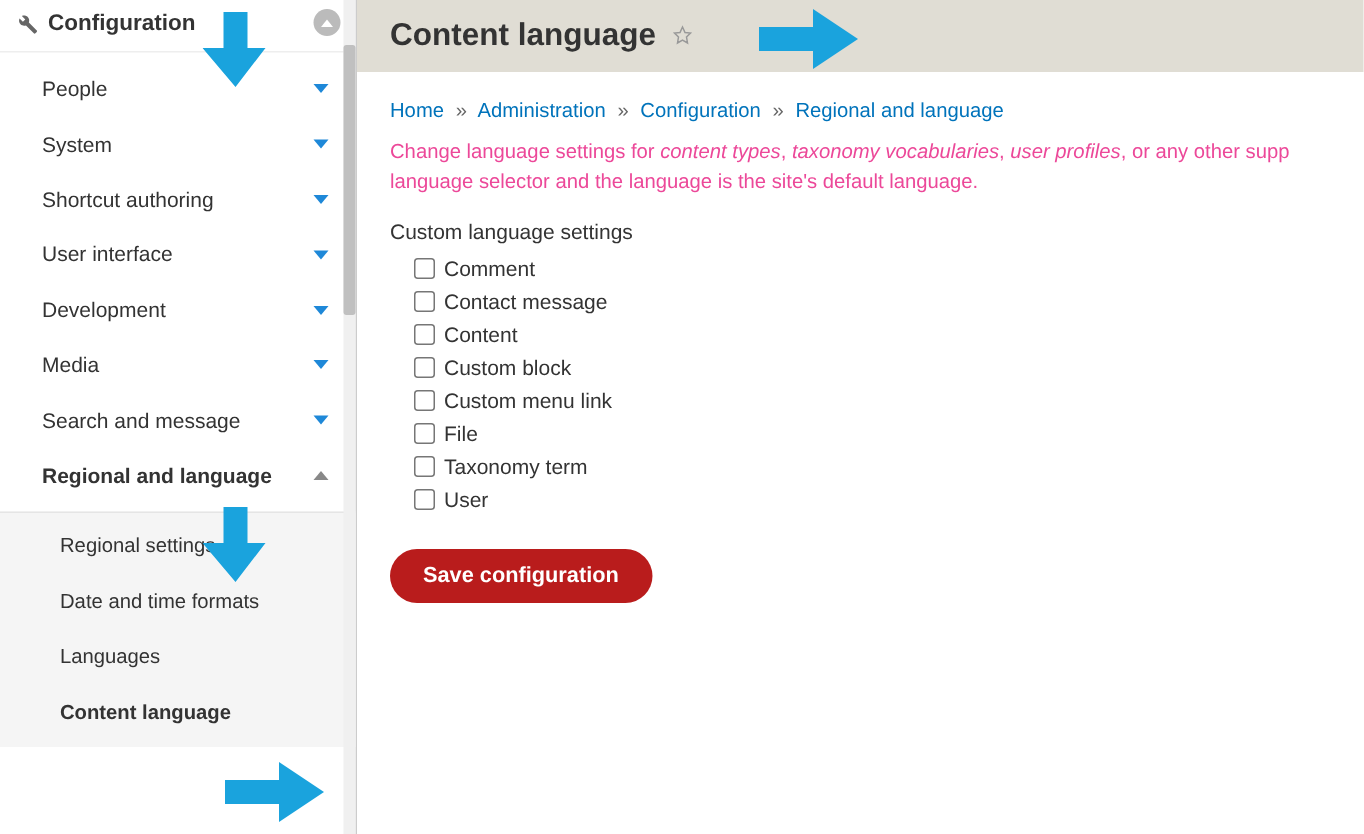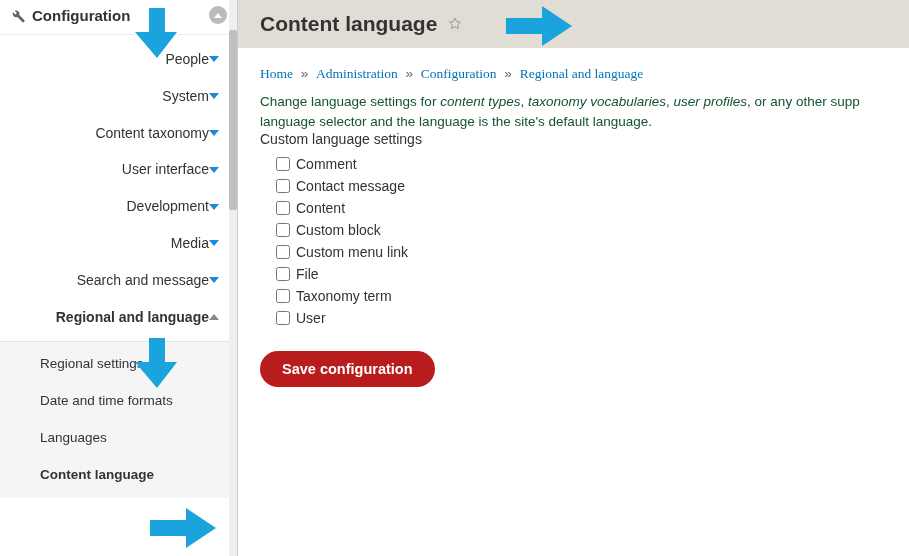--- a/index.html
+++ b/index.html
@@ -6,38 +6,38 @@
   body { font-family: "Lucida Grande", "Segoe UI", Verdana, sans-serif; font-size: 13px; color: #333; width: 909px; height: 556px; overflow: hidden; position: relative; background: #fff; }
   .layout { display: flex; height: 100%; }
   .sidebar { width: 238px; background: #fff; border-right: 1px solid #ccc; position: relative; }
   .scrollbar { position: absolute; right: 0; top: 0; width: 8px; height: 100%; background: #f0f0f0; }
   .scroll-thumb { position: absolute; right: 0; top: 30px; width: 8px; height: 180px; background: #c0c0c0; border-radius: 2px; }
   .side-header { display: flex; align-items: center; padding: 6px 10px 10px 8px; border-bottom: 1px solid #eee; }
   .wrench { width: 18px; height: 18px; margin-right: 6px; flex-shrink: 0; }
   .side-title { font-weight: bold; font-size: 15px; flex: 1; }
   .collapse-circle { width: 18px; height: 18px; border-radius: 50%; background: #bbb; display: flex; align-items: center; justify-content: center; }
   .collapse-circle::after { content: ""; border-left: 4px solid transparent; border-right: 4px solid transparent; border-bottom: 5px solid #fff; }
-  .side-list { list-style: none; padding: 6px 0; text-align: right; }
+  .side-list { list-style: none; padding: 6px 0; }
   .side-item { display: flex; align-items: center; justify-content: space-between; padding: 10px 18px 10px 28px; cursor: pointer; font-size: 14px; color: #333; }
   .side-item .label { flex: 1; line-height: 1.2; }
   .side-item.active > .label { font-weight: bold; }
   .caret-down { width: 0; height: 0; border-left: 5px solid transparent; border-right: 5px solid transparent; border-top: 6px solid #1e88d8; }
   .caret-up-grey { width: 0; height: 0; border-left: 5px solid transparent; border-right: 5px solid transparent; border-bottom: 6px solid #888; }
   .sub-list { list-style: none; background: #f5f5f5; padding: 4px 0; border-top: 1px solid #e5e5e5; }
   .sub-item { padding: 10px 18px 10px 40px; font-size: 13.5px; color: #333; cursor: pointer; line-height: 1.25; }
   .sub-item.current { font-weight: bold; }
   .main { flex: 1; position: relative; display: flex; flex-direction: column; }
   .title-bar { background: #e0ddd4; padding: 12px 22px; display: flex; align-items: center; gap: 10px; }
   .page-title { font-size: 21px; font-weight: bold; color: #333; }
   .star { width: 16px; height: 16px; color: #999; }
   .content { padding: 18px 22px; }
   .breadcrumb { font-size: 13.5px; margin-bottom: 10px; }
-  .breadcrumb a { color: #0073bb; text-decoration: none; font-family: Liberation Serif, serif; }
+  .breadcrumb a { color: #0073bb; text-decoration: none; }
   .breadcrumb .sep { color: #666; margin: 0 4px; }
-  .desc { font-size: 13.5px; color: #14532d; line-height: 1.45; margin-bottom: 0; }
+  .desc { font-size: 13.5px; color: #ec4899; line-height: 1.45; margin-bottom: 16px; }
   .desc em { font-style: italic; }
   .section-title { font-weight: normal; font-size: 14px; margin-bottom: 6px; }
   .check-list { list-style: none; }
   .check-list li { display: flex; align-items: center; gap: 6px; padding: 3px 16px; font-size: 14px; }
   .check-list input[type="checkbox"] { width: 14px; height: 14px; }
   .save-btn { margin-top: 22px; background: #b91c1c; color: #fff; border: none; padding: 10px 22px; border-radius: 20px; font-size: 14.5px; font-weight: bold; cursor: pointer; }
   .arrow-annot { position: absolute; z-index: 50; pointer-events: none; }
   .arrow-annot svg { display: block; }
 </style>
 </head>
@@ -55,21 +55,21 @@
     <ul class="side-list">
       <li class="side-item">
           <span class="label">People</span>
           <span class="caret-down"></span>
         </li>
       <li class="side-item">
           <span class="label">System</span>
           <span class="caret-down"></span>
         </li>
       <li class="side-item">
-          <span class="label">Content taxonomy</span>
+          <span class="label">Shortcut authoring</span>
           <span class="caret-down"></span>
         </li>
       <li class="side-item">
           <span class="label">User interface</span>
           <span class="caret-down"></span>
         </li>
       <li class="side-item">
           <span class="label">Development</span>
           <span class="caret-down"></span>
         </li>

